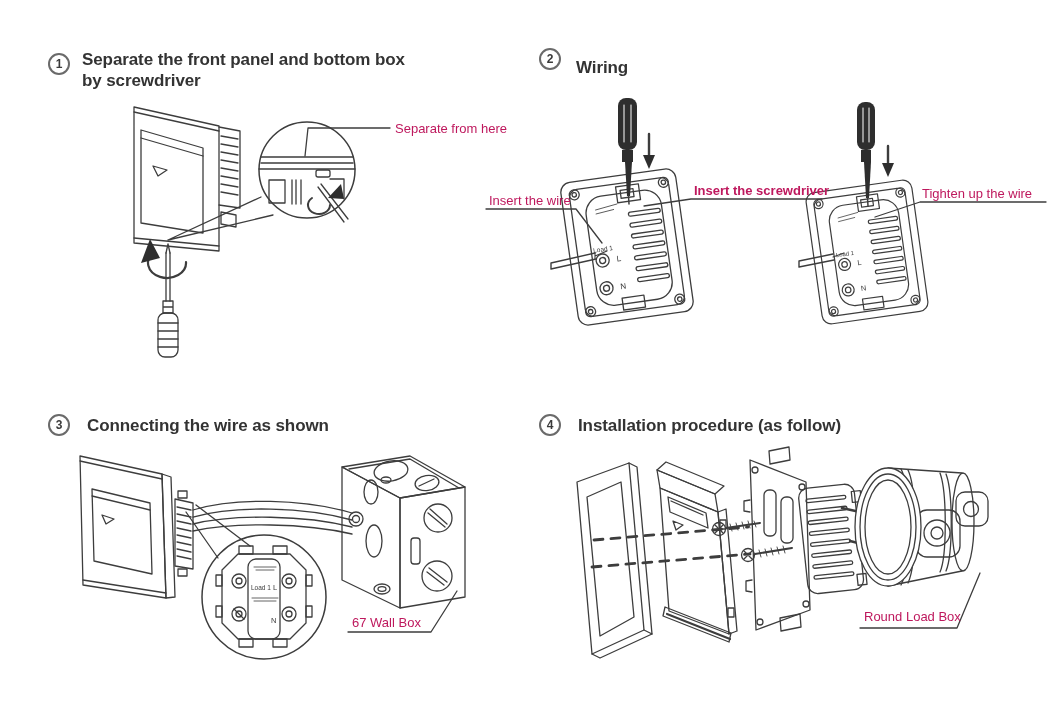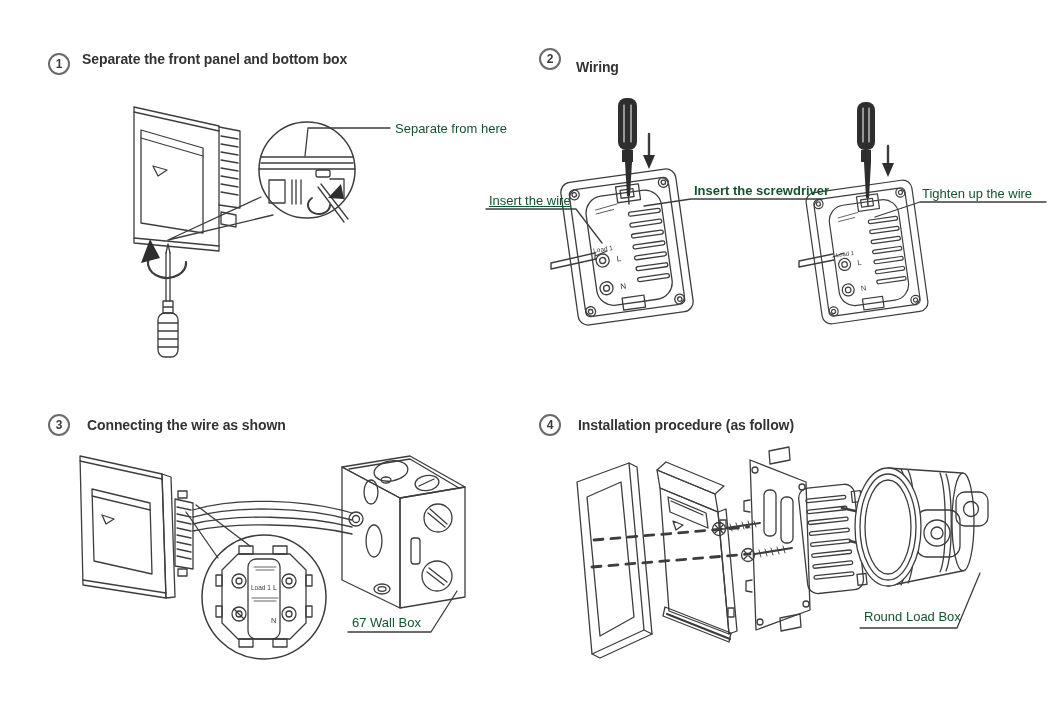--- a/index.html
+++ b/index.html
@@ -1,45 +1,46 @@
 <!DOCTYPE html>
 <html><head>
 <meta charset="utf-8">
 <style>
   html,body{margin:0;padding:0;background:#ffffff;}
   #canvas{position:relative;width:1060px;height:706px;background:#ffffff;overflow:hidden;
           font-family:"Liberation Sans", sans-serif;}
   #art{position:absolute;left:0;top:0;}
-  .callout{position:absolute;font-size:13px;color:#14532d;white-space:nowrap;z-index:3;}
-  .step-title{position:absolute;font-size:14px;font-weight:700;color:#333333;line-height:21px;
+  .callout{position:absolute;font-size:13px;color:#be185d;white-space:nowrap;z-index:3;}
+  .step-title{position:absolute;font-size:17px;font-weight:700;color:#333333;line-height:21px;
               letter-spacing:-0.1px;white-space:nowrap;z-index:3;}
   .badge{position:absolute;width:22px;height:22px;border:2.5px solid #6a6a6a;border-radius:50%;
          box-sizing:border-box;display:flex;align-items:center;justify-content:center;
          font-size:12px;font-weight:700;color:#3a3a3a;z-index:3;background:#fff;}
   svg text{font-family:"Liberation Sans", sans-serif;}
 </style>
 </head>
 <body>
 
 <div id="canvas">
 
   <div class="badge" style="left:48px;top:53px;">1</div>
   <div class="badge" style="left:539px;top:48px;">2</div>
   <div class="badge" style="left:48px;top:414px;">3</div>
   <div class="badge" style="left:539px;top:414px;">4</div>
 
   <div class="step-title" style="left:82px;top:49px;">
     <span style="display:block">Separate the front panel and bottom box</span>
+    <span style="display:block">by screwdriver</span>
   </div>
   <div class="step-title" style="left:576px;top:57px;">Wiring</div>
   <div class="step-title" style="left:87px;top:415px;">Connecting the wire as shown</div>
   <div class="step-title" style="left:578px;top:415px;text-align:center;">Installation procedure (as follow)</div>
 
   <div class="callout" style="left:395px;top:121px;">Separate from here</div>
-  <div class="callout" style="left:489px;top:193px;text-decoration:underline;">Insert the wire</div>
+  <div class="callout" style="left:489px;top:193px;">Insert the wire</div>
   <div class="callout" style="left:694px;top:183px;font-weight:bold;">Insert the screwdriver</div>
   <div class="callout" style="left:922px;top:186px;">Tighten up the wire</div>
   <div class="callout" style="left:352px;top:615px;">67 Wall Box</div>
   <div class="callout" style="left:864px;top:609px;">Round Load Box</div>
 
   <svg id="art" width="1060" height="706" viewBox="0 0 1060 706" xmlns="http://www.w3.org/2000/svg">
 
     <defs>
 
       <g id="module-back" fill="none" stroke="#3d3d3d" stroke-width="1.3" stroke-linecap="round" stroke-linejoin="round">

